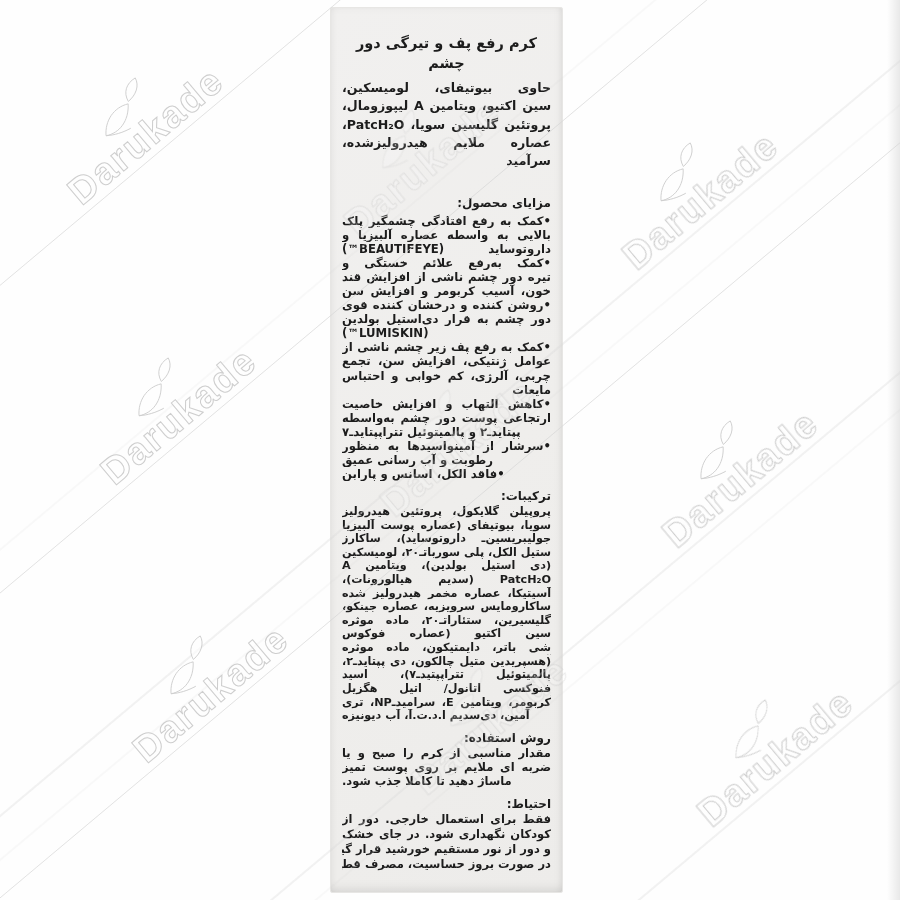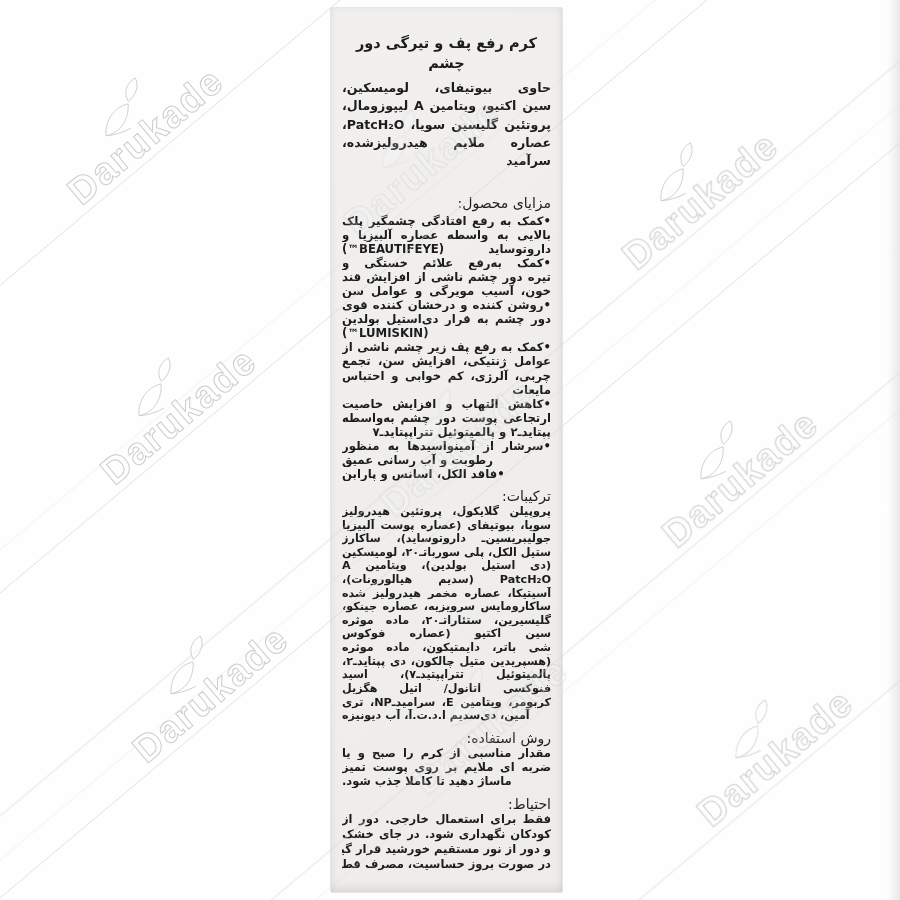--- a/index.html
+++ b/index.html
@@ -31,26 +31,26 @@
   .h-ingredients{top:481px;}
   .ingredients{top:497px;font-size:11.2px;}
   .ingredients .tline{line-height:13.62px;height:13.62px;}
   .h-usage{top:723px;}
   .usage{top:738px;font-size:11.5px;}
   .usage .tline{line-height:14px;height:14px;}
   .h-caution{top:789px;}
   .caution{top:804px;font-size:11.5px;}
   .caution .tline{line-height:15px;height:15px;}
 
-  .heading{font-size:14px;font-weight:normal;text-align:right;line-height:15px;}
+  .heading{font-size:12px;font-weight:bold;text-align:right;line-height:15px;}
   .tline{font-weight:bold;white-space:nowrap;overflow:hidden;}
   .tline.j{text-align:justify;text-align-last:justify;white-space:normal;}
   .tline.r{text-align:right;}
   .tline.c{text-align:left;}
-  .tline.l{text-align:right;}
+  .tline.l{text-align:left;}
 
   
   .wm-layer{position:absolute;left:0;top:0;z-index:5;pointer-events:none;opacity:0.8;}
   .wm-text{font-family:"Liberation Sans","DejaVu Sans",sans-serif;font-size:38px;font-weight:bold;
     letter-spacing:2px;fill:rgba(255,255,255,0.5);stroke:#c2c2c2;stroke-width:1.05px;}
   .wm-line{stroke:#d6d6d6;stroke-width:0.8px;}
   .wm-leaf{fill:rgba(255,255,255,0.5);stroke:#c2c2c2;stroke-width:1.05px;}
   .wm-mid{opacity:0.42;}
 </style>
 </head>
@@ -71,21 +71,21 @@
         <div class="tline r">سرآمید</div>
       </div>
 
     <div class="sec heading h-benefits">مزایای محصول:</div>
     <div class="sec benefits">
         <div class="tline j">•کمک به رفع افتادگی چشمگیر پلک</div>
         <div class="tline j">بالایی به واسطه عصاره آلبیزیا و</div>
         <div class="tline j">داروتوساید (BEAUTIFEYE™)</div>
         <div class="tline j">•کمک به‌رفع علائم خستگی و حلقه‌های</div>
         <div class="tline j">تیره دور چشم ناشی از افزایش قند</div>
-        <div class="tline j">خون، آسیب مویرگی و عوامل سن</div>
+        <div class="tline j">خون، آسیب کربومر و افزایش سن</div>
         <div class="tline j">•روشن کننده و درخشان کننده قوی</div>
         <div class="tline j">دور چشم به قرار دی‌استیل بولدین</div>
         <div class="tline c">(LUMISKIN™)</div>
         <div class="tline j">•کمک به رفع پف زیر چشم ناشی از</div>
         <div class="tline j">عوامل ژنتیکی، افزایش سن، تجمع</div>
         <div class="tline j">چربی، آلرژی، کم خوابی و احتباس</div>
         <div class="tline r">مایعات</div>
         <div class="tline j">•کاهش التهاب و افزایش خاصیت</div>
         <div class="tline j">ارتجاعی پوست دور چشم به‌واسطه دی</div>
         <div class="tline l">پپتایدـ۲ و پالمیتوئیل تتراپپتایدـ۷</div>

